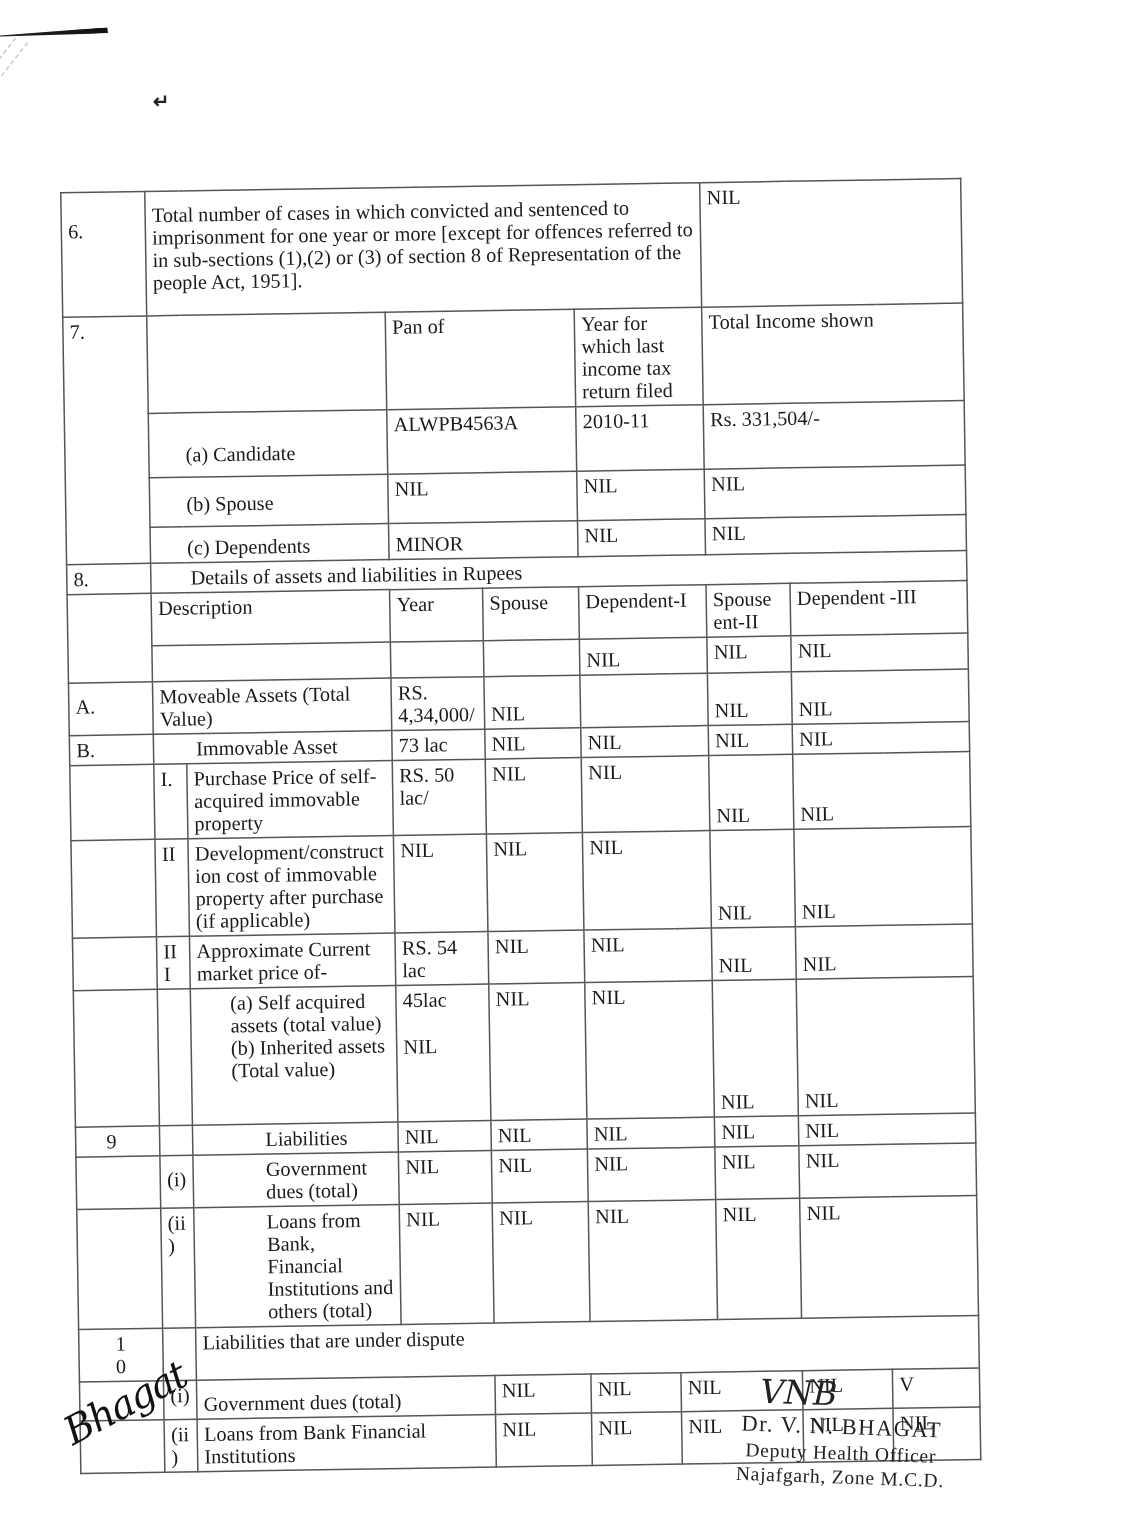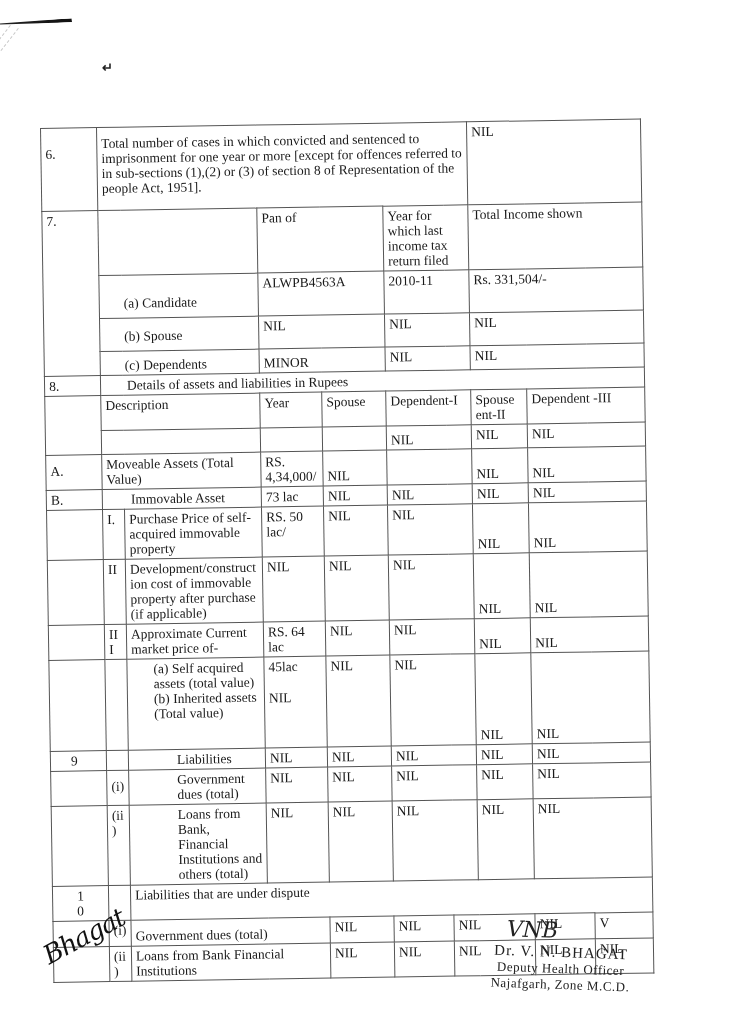--- a/index.html
+++ b/index.html
@@ -165,21 +165,21 @@
         <td>NIL</td>
         <td>NIL</td>
         <td colspan="2">NIL</td>
         <td style="vertical-align:bottom">NIL</td>
         <td colspan="2" style="vertical-align:bottom">NIL</td>
       </tr>
       <tr>
         <td></td>
         <td>III</td>
         <td>Approximate Current market price of-</td>
-        <td>RS. 64 lac</td>
+        <td>RS. 54 lac</td>
         <td>NIL</td>
         <td colspan="2">NIL</td>
         <td style="vertical-align:bottom">NIL</td>
         <td colspan="2" style="vertical-align:bottom">NIL</td>
       </tr>
       <tr>
         <td></td>
         <td></td>
         <td style="height:86px">
           <span class="sub-line ind">(a) Self acquired assets (total value)</span>

